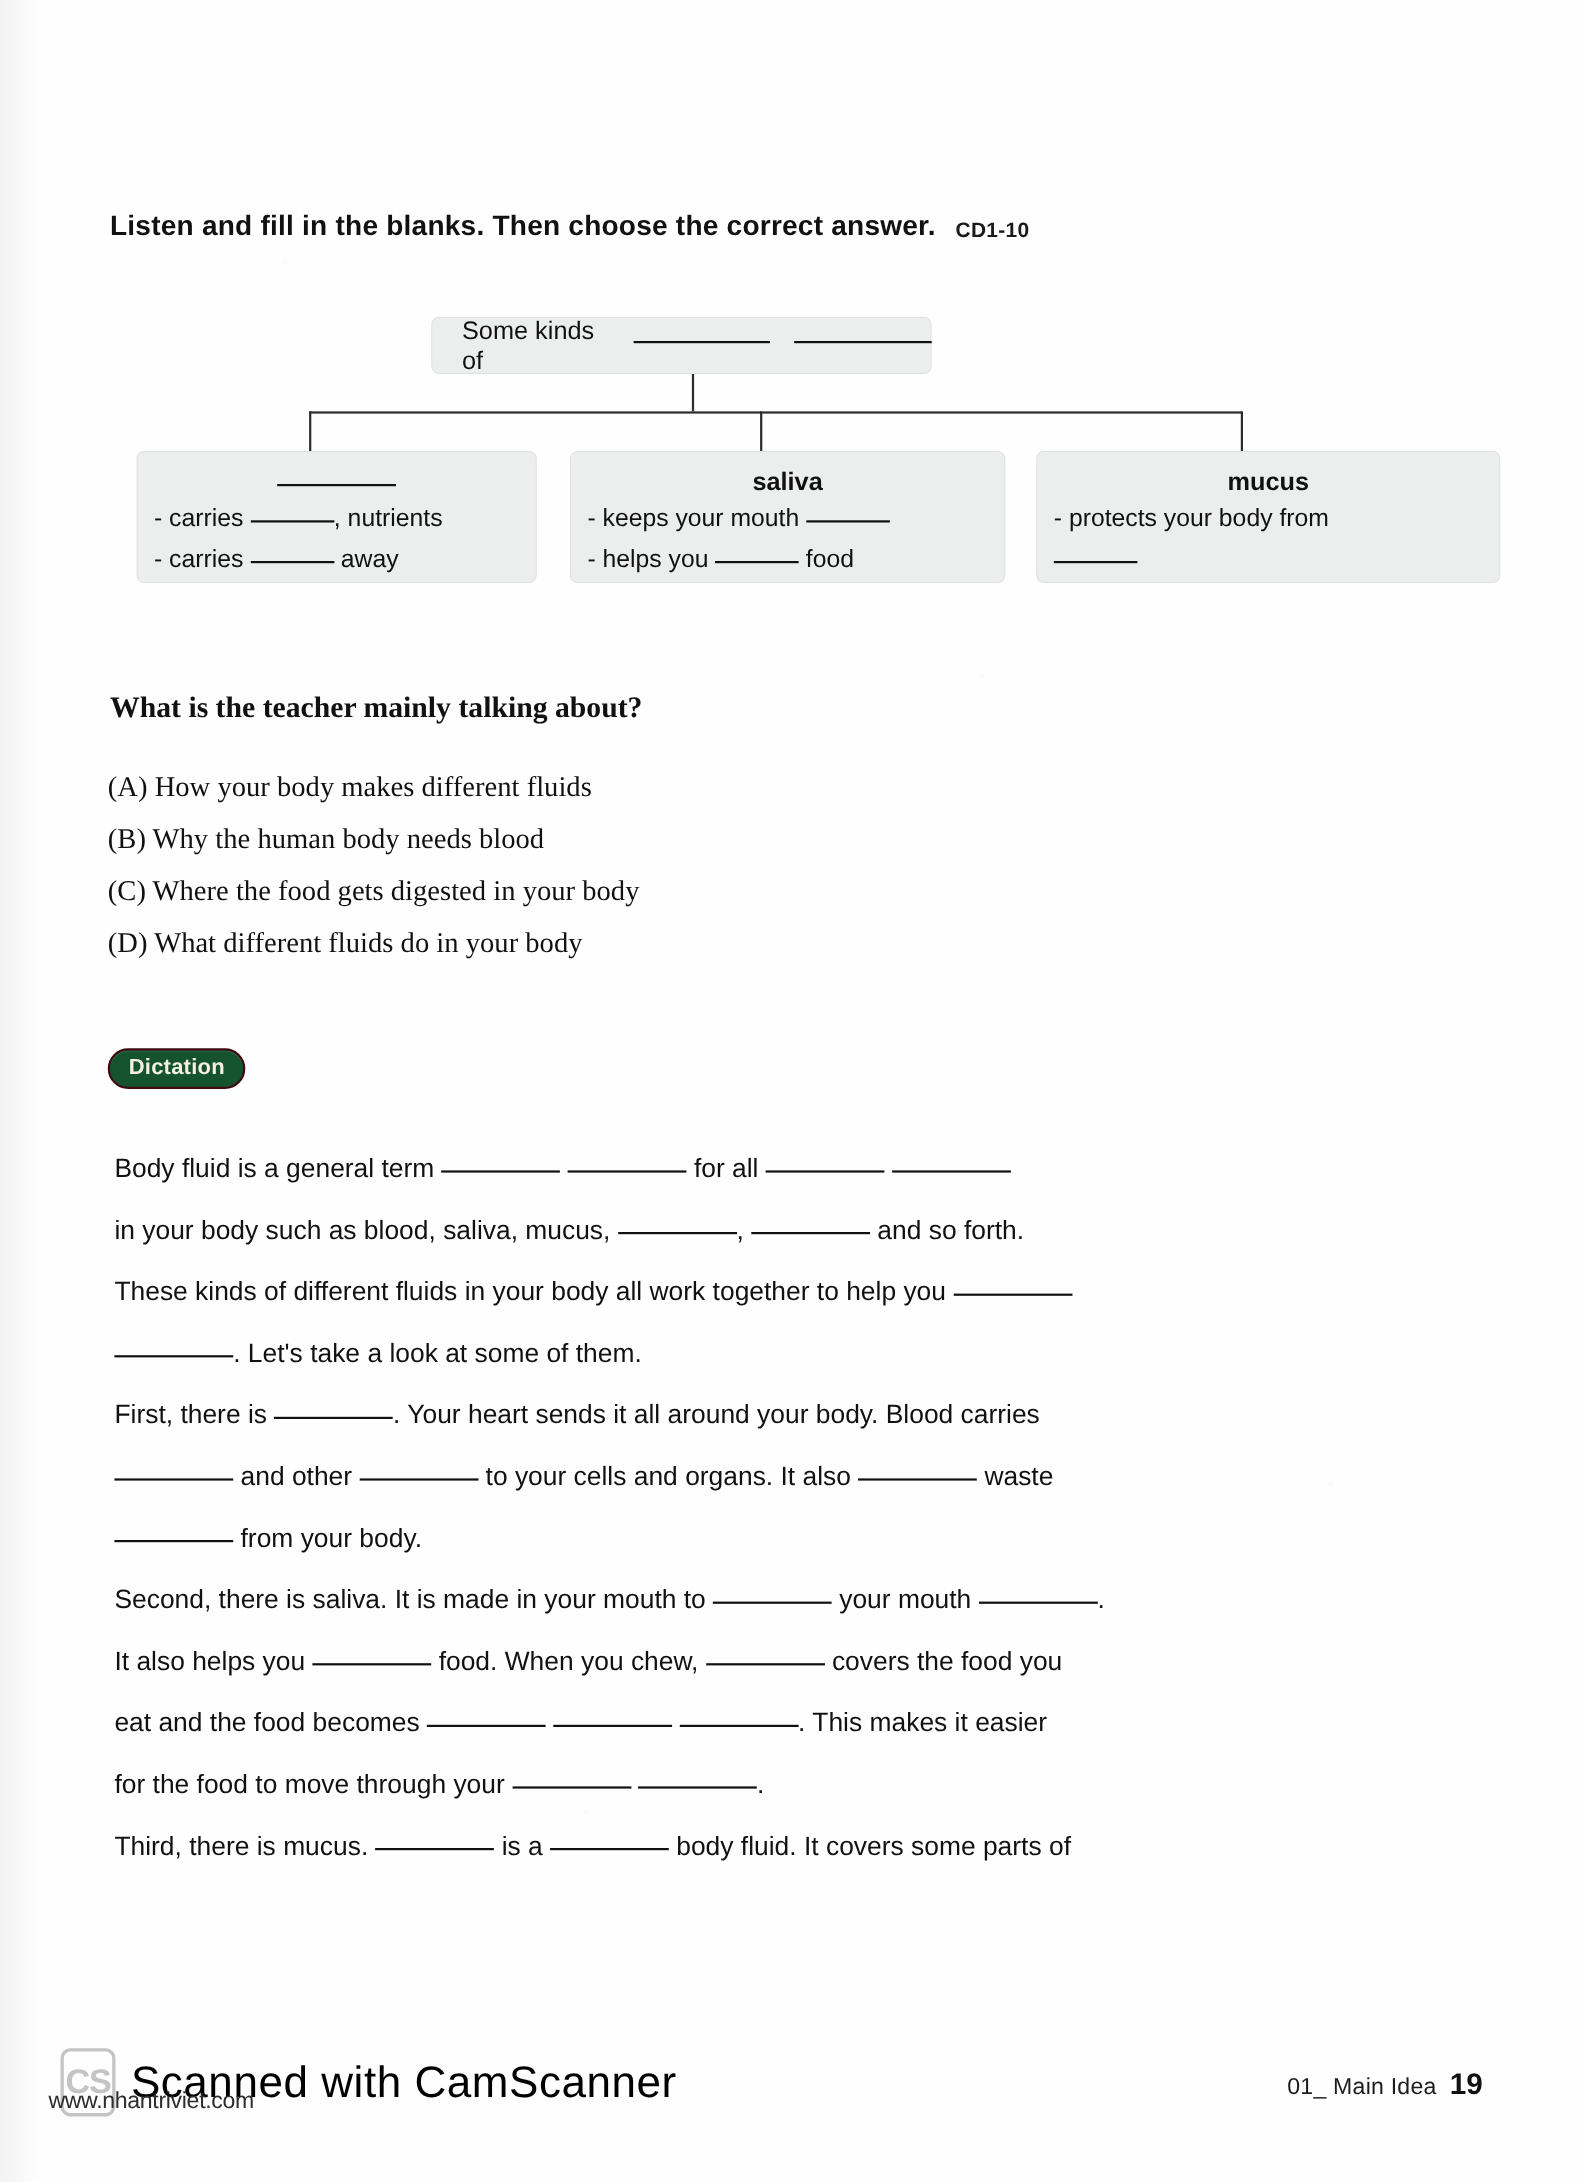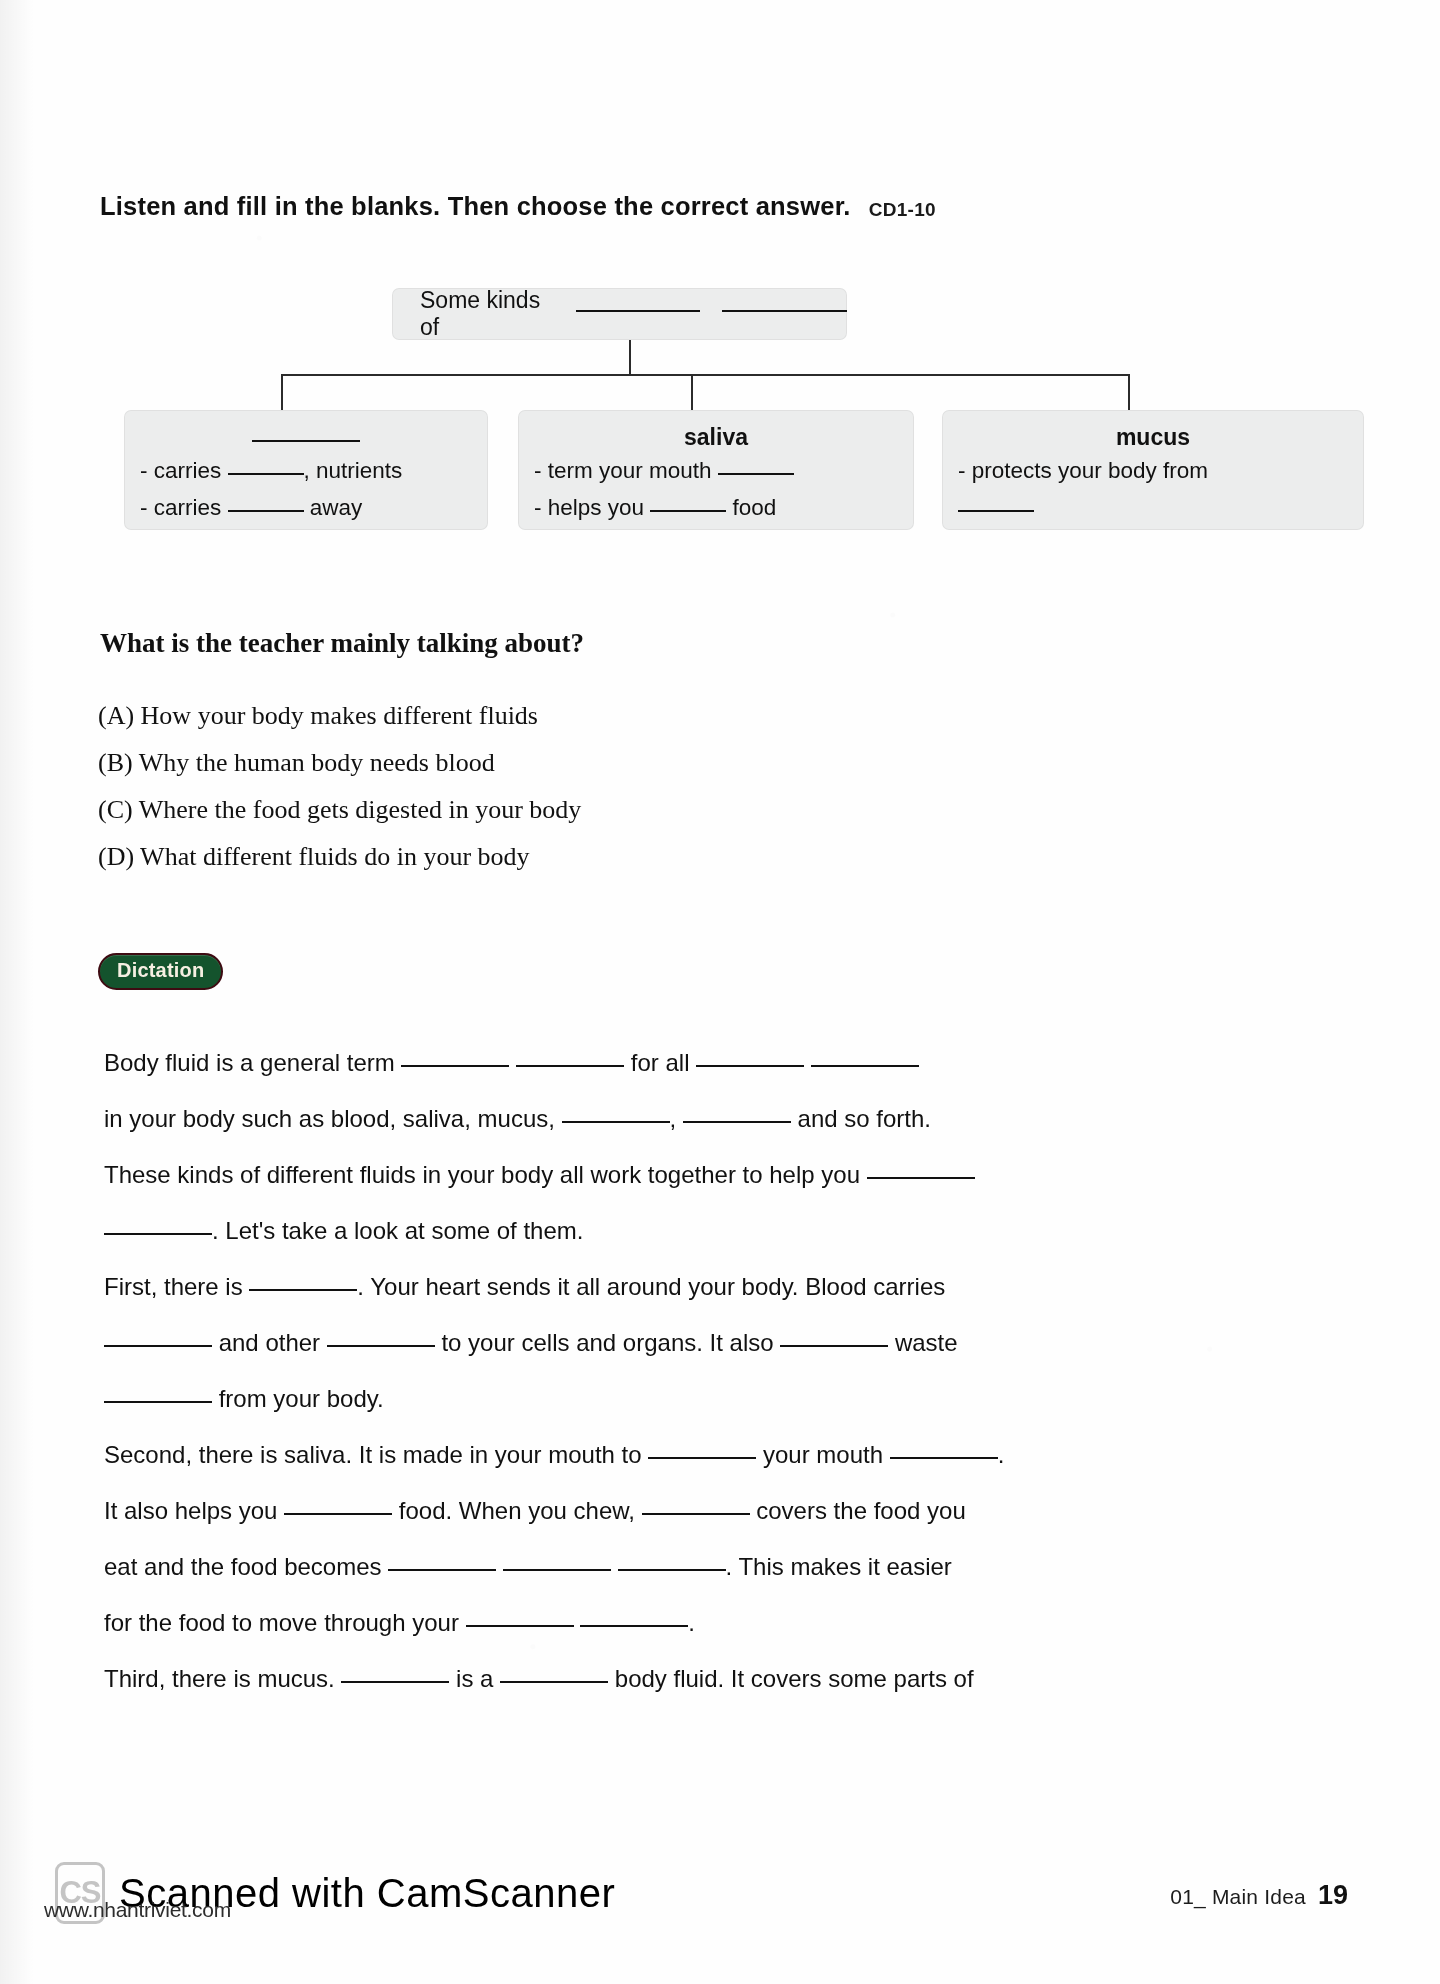--- a/index.html
+++ b/index.html
@@ -287,21 +287,21 @@
         <span>- carries </span><span class="blank blank-sm"></span><span>, nutrients</span>
       </div>
       <div class="node-line">
         <span>- carries </span><span class="blank blank-sm"></span><span> away</span>
       </div>
     </div>
 
     <div class="node node-child node-2">
       <div class="node-title">saliva</div>
       <div class="node-line">
-        <span>- term your mouth </span><span class="blank blank-sm"></span>
+        <span>- keeps your mouth </span><span class="blank blank-sm"></span>
       </div>
       <div class="node-line">
         <span>- helps you </span><span class="blank blank-sm"></span><span> food</span>
       </div>
     </div>
 
     <div class="node node-child node-3">
       <div class="node-title">mucus</div>
       <div class="node-line">
         <span>- protects your body from</span>

